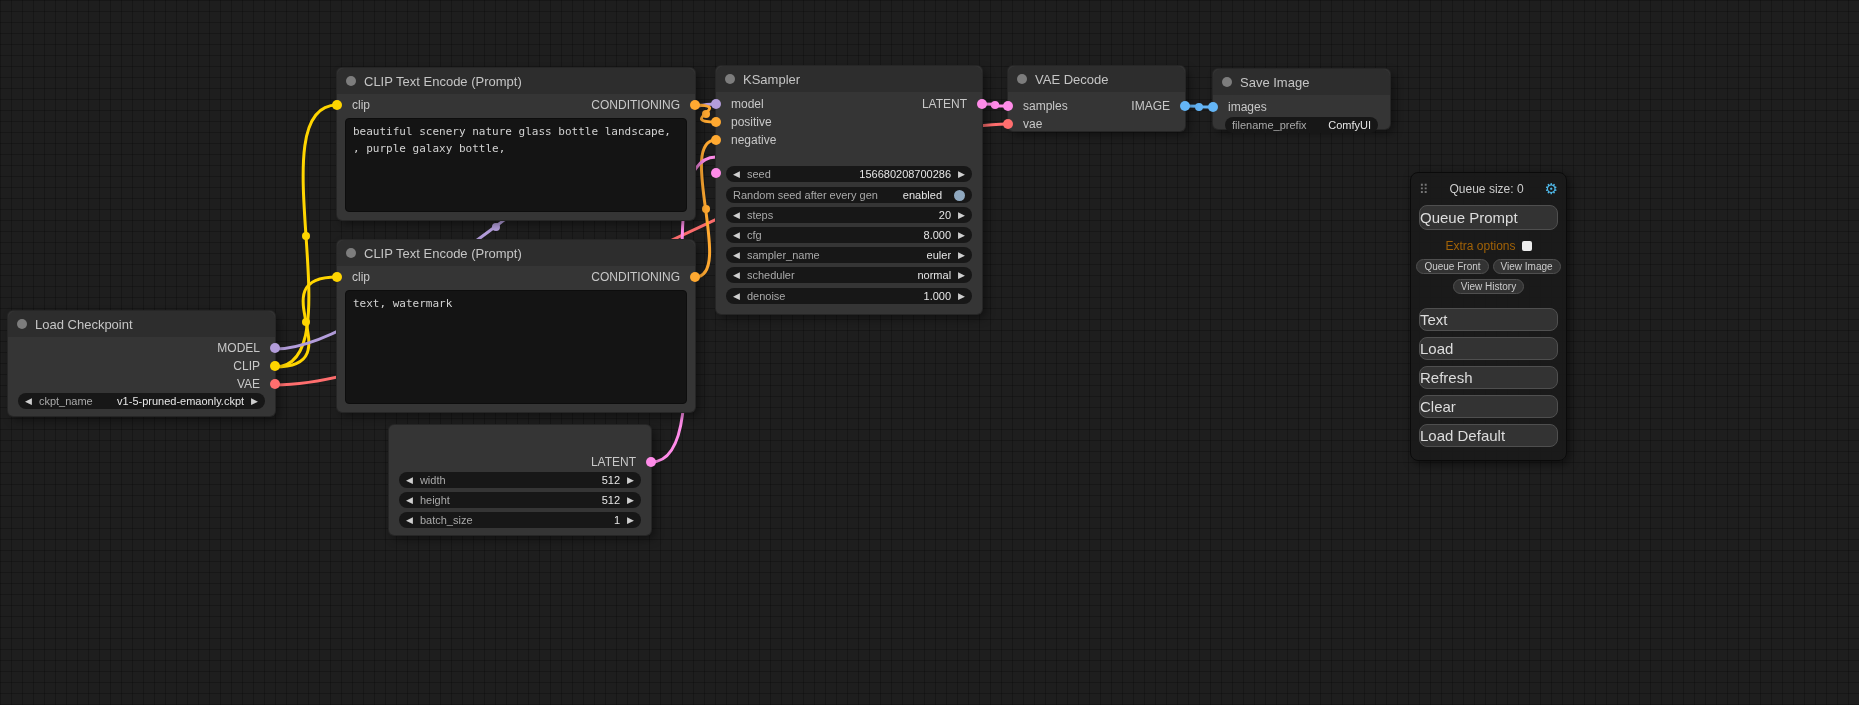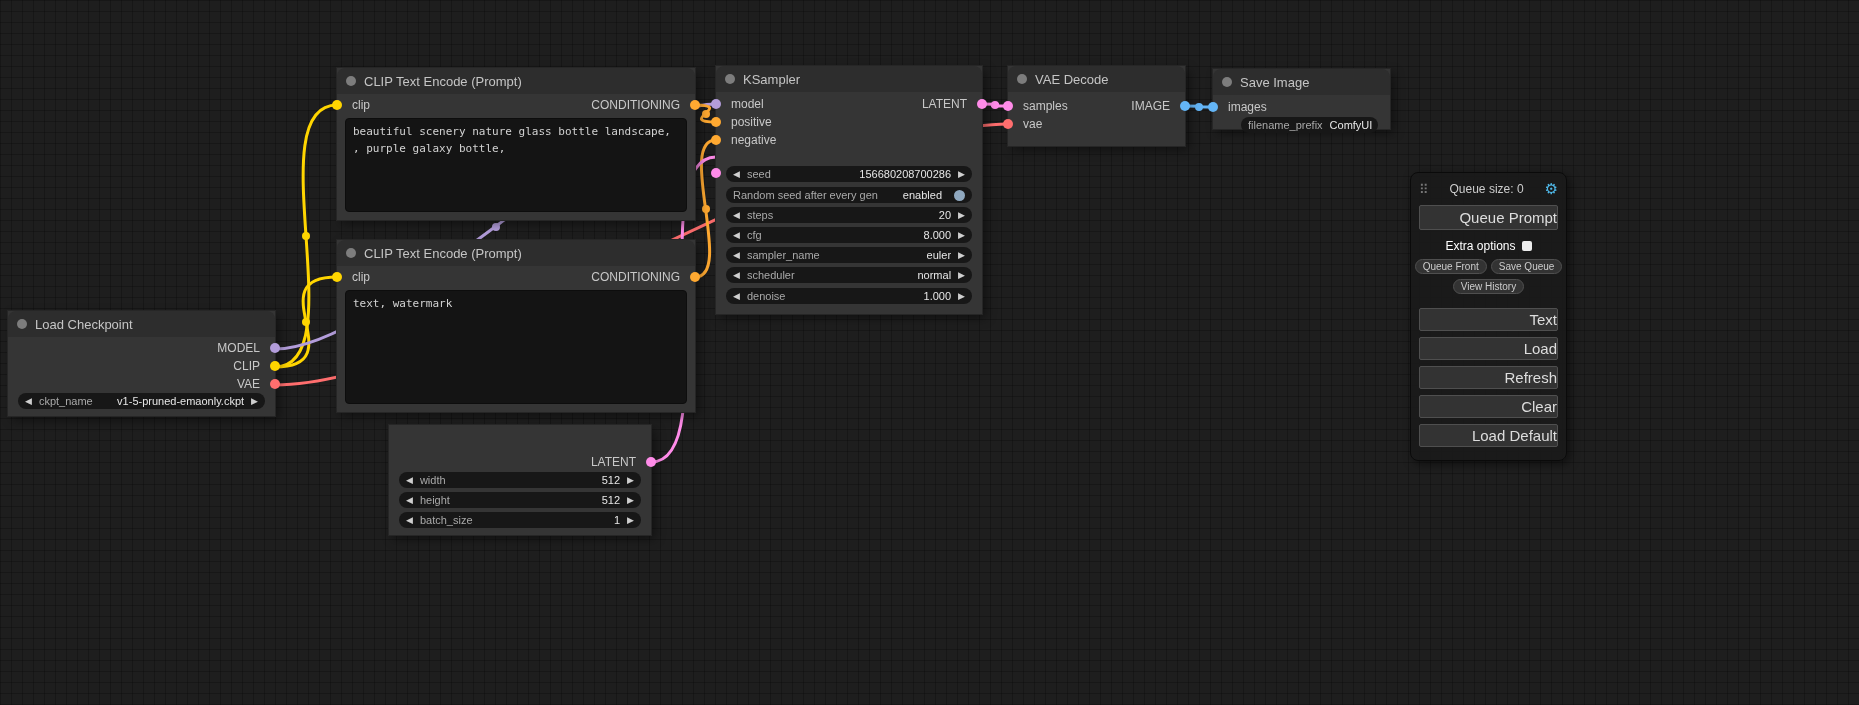--- a/index.html
+++ b/index.html
@@ -3,44 +3,44 @@
 <meta charset="utf-8">
 <style>
   *{box-sizing:border-box;margin:0;padding:0}
   html,body{width:1859px;height:705px;overflow:hidden;background:#1e1e1e;font-family:"Liberation Sans",sans-serif}
   #canvas{position:relative;width:1859px;height:705px;background-color:#1e1e1e;
     background-image:
       linear-gradient(rgba(0,0,0,0.22) 1px,transparent 1px),
       linear-gradient(90deg,rgba(0,0,0,0.22) 1px,transparent 1px);
     background-size:11px 11px;}
   svg.wires{position:absolute;left:0;top:0;z-index:1;pointer-events:none}
-  .node{position:absolute;z-index:2;background:#353535;border-radius:0;
+  .node{position:absolute;z-index:2;background:#353535;border-radius:5px;
     box-shadow:0 0 0 1px #262626,4px 4px 10px rgba(0,0,0,.45);font-size:12px;color:#ccc}
   .node-title{height:26px;background:#2d2d2d;border-radius:8px 8px 0 0;display:flex;align-items:center;gap:8px;padding:0 9px;color:#c5c5c5;font-size:13px;cursor:move}
   .tdot{width:10px;height:10px;border-radius:50%;background:#7d7d7d;flex:0 0 auto}
   .slot{position:absolute;height:18px;display:flex;align-items:center;font-size:12px;color:#c8c8c8}
   .slot.in{left:0;padding-left:15px}
   .slot.out{right:0;padding-right:15px}
   .port{position:absolute;width:10px;height:10px;border-radius:50%;top:4px;cursor:crosshair}
   .slot.in .port{left:-5px}
   .slot.out .port{right:-5px}
   .widget{position:absolute;left:10px;right:10px;height:16px;background:#171717;border-radius:8px;display:flex;align-items:center;padding:0 7px;font-size:11px;color:#a9a9a9;gap:7px;cursor:pointer}
   .widget .wname{white-space:nowrap}
   .widget .wval{margin-left:auto;color:#e6e6e6;white-space:nowrap}
   .widget .warr{font-size:9px;color:#cfcfcf;line-height:1}
   .knob{width:11px;height:11px;border-radius:50%;flex:0 0 auto;margin-left:5px}
   .prompt{position:absolute;left:8px;right:8px;background:#141414;border:1px solid #0d0d0d;border-radius:4px;color:#d2d2d2;font-family:"DejaVu Sans Mono",monospace;font-size:11px;line-height:1.55;padding:4px 7px;resize:none;outline:none;overflow:hidden}
   .menu{position:absolute;z-index:4;background:rgba(26,26,26,0.96);border:1px solid #0a0a0a;border-radius:8px;padding:7px 8px;color:#ccc;box-shadow:3px 3px 10px rgba(0,0,0,.5)}
   .menu-header{display:flex;align-items:center;margin-bottom:7px;font-size:12px;color:#ccc}
   .drag{color:#777;font-size:13px;cursor:grab}
   .qsize{flex:1;text-align:center}
   .gear{font-size:15px;cursor:pointer}
-  .btn{display:block;width:100%;background:#333;border:1px solid #4f4f4f;border-radius:2px;color:#ddd;font-size:15px;font-family:inherit;padding:2px 0;margin-bottom:6px;cursor:pointer;text-align:right}
+  .btn{display:block;width:100%;background:#333;border:1px solid #4f4f4f;border-radius:8px;color:#ddd;font-size:15px;font-family:inherit;padding:2px 0;margin-bottom:6px;cursor:pointer;text-align:left}
   .btn.big{padding:3px 0;margin-bottom:9px}
-  .extra-row{display:flex;align-items:center;justify-content:center;gap:6px;font-size:12px;margin-bottom:6px;color:#ffffff}
+  .extra-row{display:flex;align-items:center;justify-content:center;gap:6px;font-size:12px;margin-bottom:6px;color:#a16207}
   .checkbox{width:10px;height:10px;background:#ececec;border-radius:2px;display:inline-block;cursor:pointer}
   .pill-row{display:flex;gap:4px;justify-content:center;margin-bottom:5px}
   .pill{background:#333;border:1px solid #4f4f4f;border-radius:9px;color:#ccc;font-size:10px;font-family:inherit;padding:1px 7px;cursor:pointer;white-space:nowrap}
   .gap{height:9px}
 </style>
 </head>
 <body>
 
 <div id="canvas">
 
@@ -210,21 +210,21 @@
       <span class="warr">▶</span>
     </div>
     <div class="widget" style="top:222px">
       <span class="warr">◀</span>
       <span class="wname">denoise</span>
       <span class="wval">1.000</span>
       <span class="warr">▶</span>
     </div>
   </div>
 
-  <div class="node" style="left:1008px;top:66px;width:177px;height:80px">
+  <div class="node" style="left:1008px;top:66px;width:177px;height:65px">
     <div class="node-title">
       <span class="tdot"></span>
       <span>VAE Decode</span>
     </div>
     <div class="slot in" style="top:31px">
       <span class="port" style="background: rgb(255, 140, 233);"></span>
       <span>samples</span>
     </div>
     <div class="slot in" style="top:49px">
       <span class="port" style="background: rgb(255, 110, 110);"></span>
@@ -238,40 +238,40 @@
 
   <div class="node" style="left:1213px;top:69px;width:177px;height:60px">
     <div class="node-title">
       <span class="tdot"></span>
       <span>Save Image</span>
     </div>
     <div class="slot in" style="top:29px">
       <span class="port" style="background: rgb(100, 181, 246);"></span>
       <span>images</span>
     </div>
-    <div class="widget" style="top:48px;left:28px;right:12px">
+    <div class="widget" style="top:48px;left:12px;right:12px">
       <span class="wname">filename_prefix</span>
       <span class="wval">ComfyUI</span>
     </div>
   </div>
 
   <div class="menu" style="left:1410px;top:172px;width:157px">
     <div class="menu-header">
       <span class="drag">⠿</span>
       <span class="qsize">Queue size: 0</span>
       <span class="gear" style="color: rgb(79, 184, 232);">⚙</span>
     </div>
     <button class="btn big">Queue Prompt</button>
     <div class="extra-row">
       <span>Extra options</span>
       <span class="checkbox"></span>
     </div>
     <div class="pill-row">
       <button class="pill">Queue Front</button>
-      <button class="pill">Save Queue</button>
+      <button class="pill">View Image</button>
     </div>
     <div class="pill-row">
       <button class="pill">View History</button>
     </div>
     <div class="gap"></div>
     <button class="btn">Text</button>
     <button class="btn">Load</button>
     <button class="btn">Refresh</button>
     <button class="btn">Clear</button>
     <button class="btn">Load Default</button>

